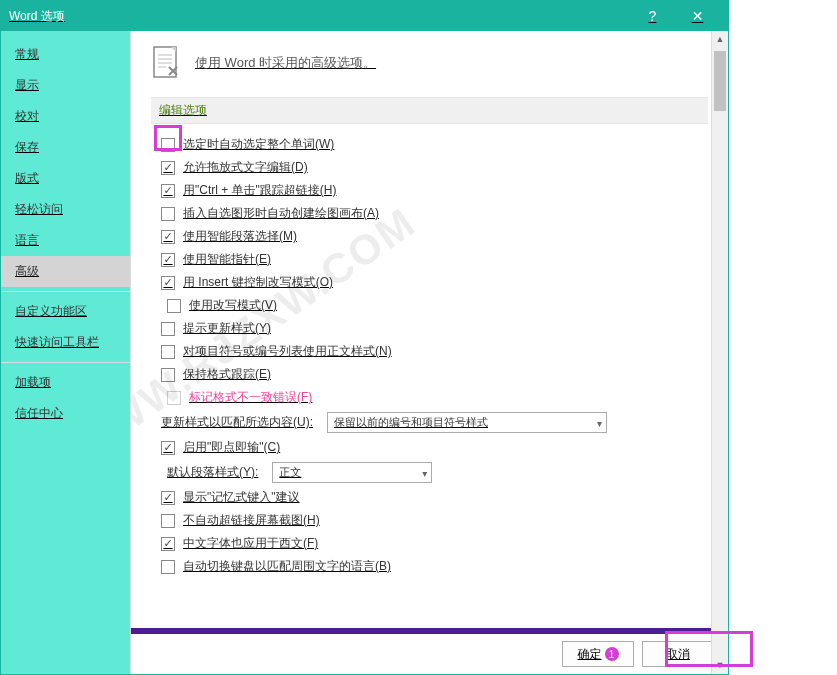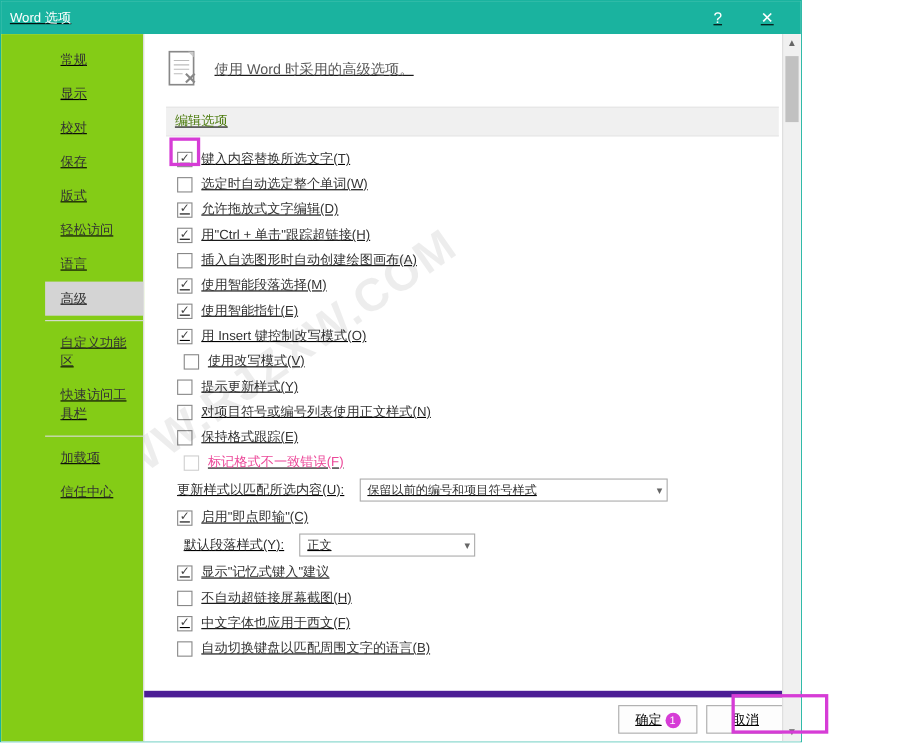--- a/index.html
+++ b/index.html
@@ -2,21 +2,21 @@
 <html><head>
 <meta charset="utf-8">
 <style>
 * { box-sizing: border-box; margin: 0; padding: 0; }
 body { font-family: "Microsoft YaHei", "Segoe UI", sans-serif; font-size: 12px; background: #fff; }
 .window { width: 729px; height: 675px; border: 1px solid #1ab39f; display: flex; flex-direction: column; text-decoration: underline; }
 .titlebar { height: 30px; background: #1ab39f; color: #fff; display: flex; align-items: center; padding: 0 8px; }
 .titlebar .title { flex: 1; font-size: 12px; }
 .titlebar .btn { width: 45px; text-align: center; font-size: 14px; cursor: pointer; }
 .content { flex: 1; display: flex; background: #fff; overflow: hidden; }
-.sidebar { width: 130px; background: #84cc16; border-right: 1px solid #ddd; padding-top: 8px; padding-left: 40px; }
+.sidebar { width: 130px; background: #5eead4; border-right: 1px solid #ddd; padding-top: 8px; }
 .side-item { padding: 7px 14px; cursor: pointer; color: #333; font-size: 12px; }
 .side-item.active { background: #d4d4d4; }
 .sep { height: 1px; background: #ddd; margin: 4px 0; }
 .main { flex: 1; display: flex; flex-direction: column; overflow: hidden; position: relative; }
 .main-scroll { flex: 1; overflow-y: hidden; padding: 14px 20px 10px 20px; position: relative; }
 .header-row { display: flex; align-items: center; gap: 12px; margin-bottom: 16px; }
 .doc-icon { width: 32px; height: 36px; }
 .header-text { color: #595959; font-size: 13px; }
 .section-title { background: #f0f0f0; color: #4d7c0f; padding: 4px 8px; margin: 8px 0 12px 0; font-size: 12px; border: 1px solid #e5e5e5; border-left: none; border-right: none; }
 .option-row { display: flex; align-items: center; margin: 6px 0 6px 10px; gap: 8px; color: #333; }
@@ -76,24 +76,20 @@
               <line x1="7" y1="14" x2="21" y2="14" stroke="#bbb"></line>
             <line x1="7" y1="18" x2="21" y2="18" stroke="#bbb"></line>
               <line x1="7" y1="22" x2="15" y2="22" stroke="#bbb"></line>
             <path d="M18 22 L26 30 M26 22 L18 30" stroke="#888" stroke-width="2"></path>
           </svg>
           <span class="header-text">使用 Word 时采用的高级选项。</span>
         </div>
         <div class="section-title">编辑选项</div>
 
         <div id="opts1">
-            <div class="option-row">
-              <span class="chk checked"></span>
-              <label>键入内容替换所选文字(T)</label>
-            </div>
             <div class="option-row">
               <span class="chk"></span>
               <label>选定时自动选定整个单词(W)</label>
             </div>
             <div class="option-row">
               <span class="chk checked"></span>
               <label>允许拖放式文字编辑(D)</label>
             </div>
             <div class="option-row">
               <span class="chk checked"></span>

